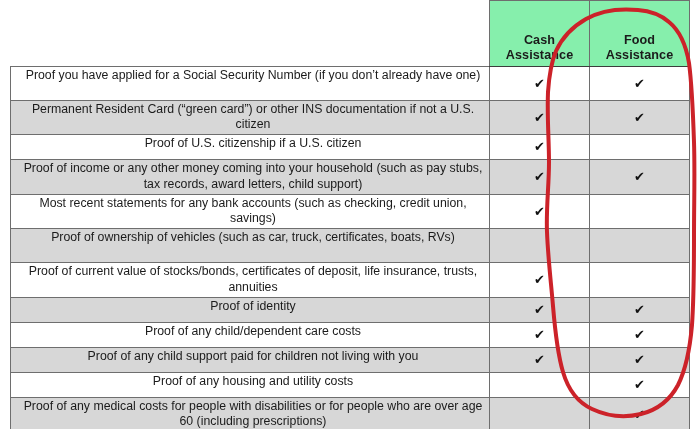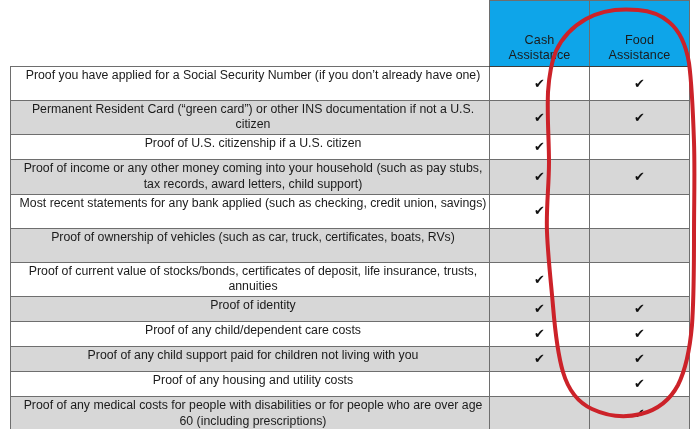--- a/index.html
+++ b/index.html
@@ -39,25 +39,25 @@
   tr.head-row { height: 66px; }
   tr.head-row td.corner {
     border: none;
     background: #ffffff;
   }
   tr.head-row td.colhead {
     border: 1px solid #6e6e6e;
     border-bottom: 1px solid #3c3c3c;
     text-align: center;
     vertical-align: bottom;
-    font-weight: normal;
+    font-weight: bold;
     font-size: 12.6px;
     line-height: 1.18;
     padding: 0 2px 3px 2px;
-    background: #0ea5e9;
+    background: #86efac;
     letter-spacing: 0.1px;
   }
 
   
   tbody tr { height: 25px; }
   tbody td {
     border: 1px solid #6e6e6e;
     padding: 1px 0 2px 0;
     background: #ffffff;
   }
@@ -127,21 +127,21 @@
           <td class="label">Proof of U.S. citizenship if a U.S. citizen</td>
           <td class="mark"><span class="check">✔</span></td>
           <td class="mark"><span class="check"></span></td>
         </tr>
         <tr class="shaded tall">
           <td class="label">Proof of income or any other money coming into your household (such as pay stubs, tax records, award letters, child support)</td>
           <td class="mark"><span class="check">✔</span></td>
           <td class="mark"><span class="check">✔</span></td>
         </tr>
         <tr class="tall">
-          <td class="label">Most recent statements for any bank applied (such as checking, credit union, savings)</td>
+          <td class="label">Most recent statements for any bank accounts (such as checking, credit union, savings)</td>
           <td class="mark"><span class="check">✔</span></td>
           <td class="mark"><span class="check"></span></td>
         </tr>
         <tr class="shaded tall">
           <td class="label">Proof of ownership of vehicles (such as car, truck, certificates, boats, RVs)</td>
           <td class="mark"><span class="check"></span></td>
           <td class="mark"><span class="check"></span></td>
         </tr>
         <tr class="tall">
           <td class="label">Proof of current value of stocks/bonds, certificates of deposit, life insurance, trusts, annuities</td>

